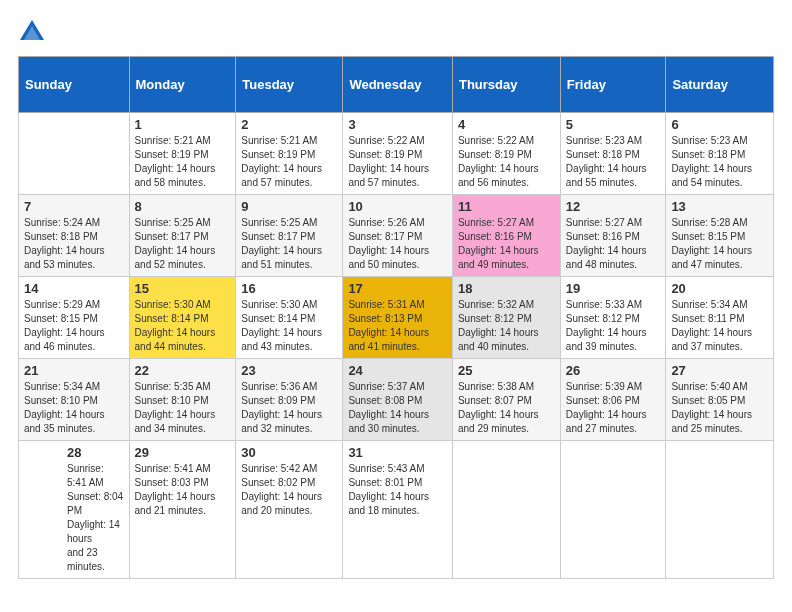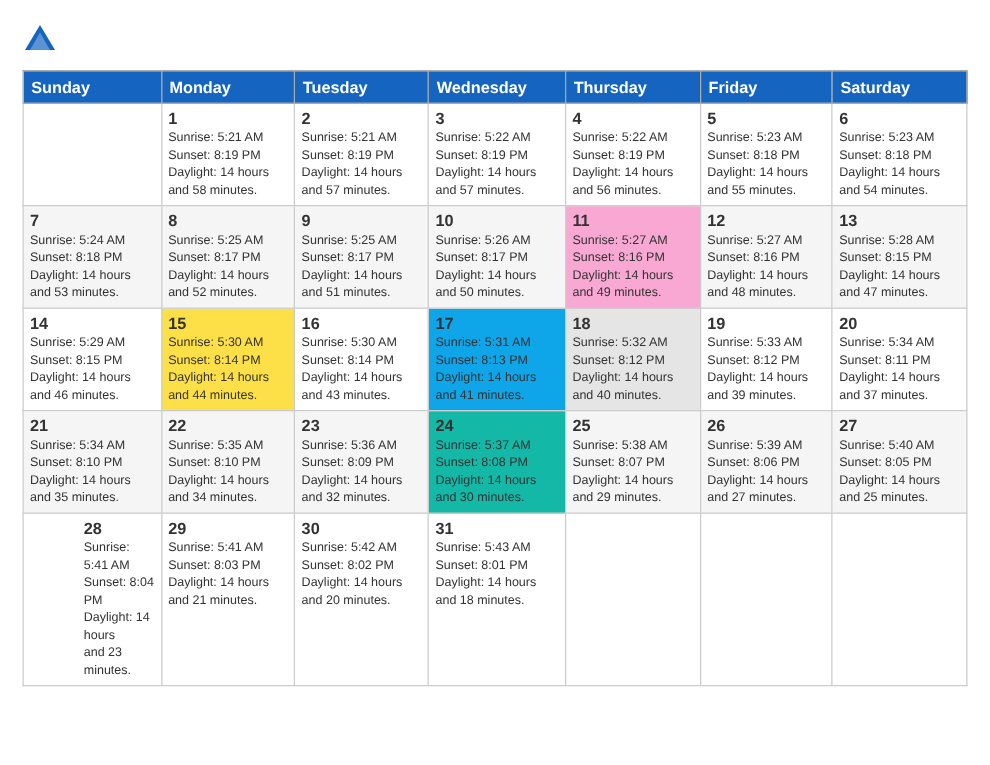--- a/index.html
+++ b/index.html
@@ -61,21 +61,21 @@
     }
     .calendar {
       width: 100%;
       border-collapse: collapse;
       font-size: 11px;
     }
     .calendar th {
       background: #1565C0;
       color: #fff;
       text-align: left;
-      padding: 5px 6px;
+      padding: 20px 6px;
       font-size: 13px;
       font-weight: bold;
       border: 1px solid #aaa;
     }
     .calendar td {
       border: 1px solid #ccc;
       vertical-align: top;
       padding: 4px 5px;
       width: 113px;
       min-height: 70px;
@@ -200,21 +200,21 @@
             <div class="day-info">Sunrise: 5:29 AM<br>Sunset: 8:15 PM<br>Daylight: 14 hours<br>and 46 minutes.</div>
           </td>
           <td style="background: #fde047;">
             <span class="day-num">15</span>
             <div class="day-info">Sunrise: 5:30 AM<br>Sunset: 8:14 PM<br>Daylight: 14 hours<br>and 44 minutes.</div>
           </td>
           <td style="background: rgb(255, 255, 255);">
             <span class="day-num">16</span>
             <div class="day-info">Sunrise: 5:30 AM<br>Sunset: 8:14 PM<br>Daylight: 14 hours<br>and 43 minutes.</div>
           </td>
-          <td style="background: #0ea5e9;">
+          <td style="background: #eab308;">
             <span class="day-num">17</span>
             <div class="day-info">Sunrise: 5:31 AM<br>Sunset: 8:13 PM<br>Daylight: 14 hours<br>and 41 minutes.</div>
           </td>
           <td style="background: #e5e5e5;">
             <span class="day-num">18</span>
             <div class="day-info">Sunrise: 5:32 AM<br>Sunset: 8:12 PM<br>Daylight: 14 hours<br>and 40 minutes.</div>
           </td>
           <td style="background: rgb(255, 255, 255);">
             <span class="day-num">19</span>
             <div class="day-info">Sunrise: 5:33 AM<br>Sunset: 8:12 PM<br>Daylight: 14 hours<br>and 39 minutes.</div>
@@ -230,21 +230,21 @@
             <div class="day-info">Sunrise: 5:34 AM<br>Sunset: 8:10 PM<br>Daylight: 14 hours<br>and 35 minutes.</div>
           </td>
           <td style="background: rgb(245, 245, 245);">
             <span class="day-num">22</span>
             <div class="day-info">Sunrise: 5:35 AM<br>Sunset: 8:10 PM<br>Daylight: 14 hours<br>and 34 minutes.</div>
           </td>
           <td style="background: rgb(245, 245, 245);">
             <span class="day-num">23</span>
             <div class="day-info">Sunrise: 5:36 AM<br>Sunset: 8:09 PM<br>Daylight: 14 hours<br>and 32 minutes.</div>
           </td>
-          <td style="background: #14b8a6;">
+          <td style="background: #e5e5e5;">
             <span class="day-num">24</span>
             <div class="day-info">Sunrise: 5:37 AM<br>Sunset: 8:08 PM<br>Daylight: 14 hours<br>and 30 minutes.</div>
           </td>
           <td style="background: rgb(245, 245, 245);">
             <span class="day-num">25</span>
             <div class="day-info">Sunrise: 5:38 AM<br>Sunset: 8:07 PM<br>Daylight: 14 hours<br>and 29 minutes.</div>
           </td>
           <td style="background: rgb(245, 245, 245); margin-left: 33px;">
             <span class="day-num">26</span>
             <div class="day-info">Sunrise: 5:39 AM<br>Sunset: 8:06 PM<br>Daylight: 14 hours<br>and 27 minutes.</div>

